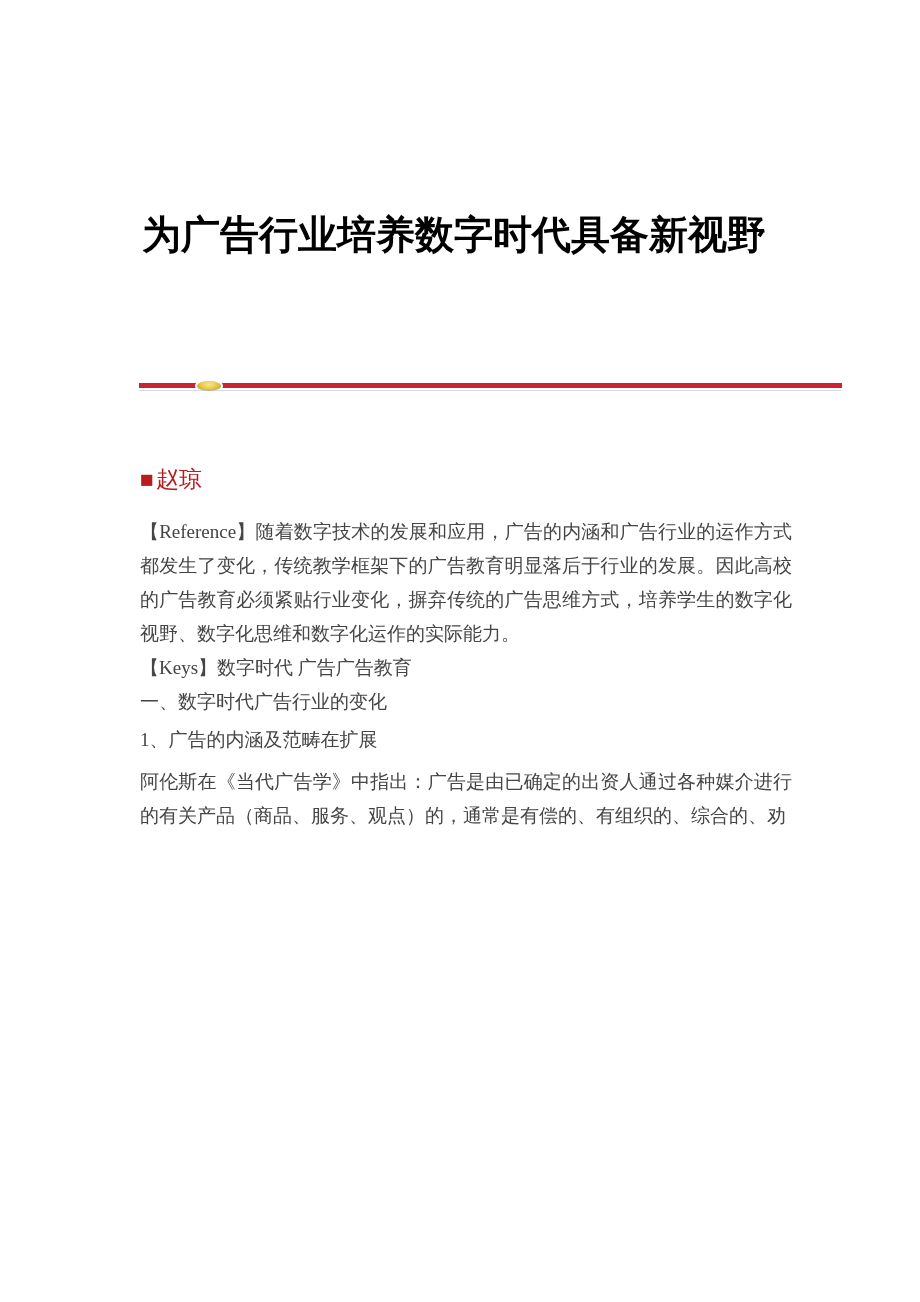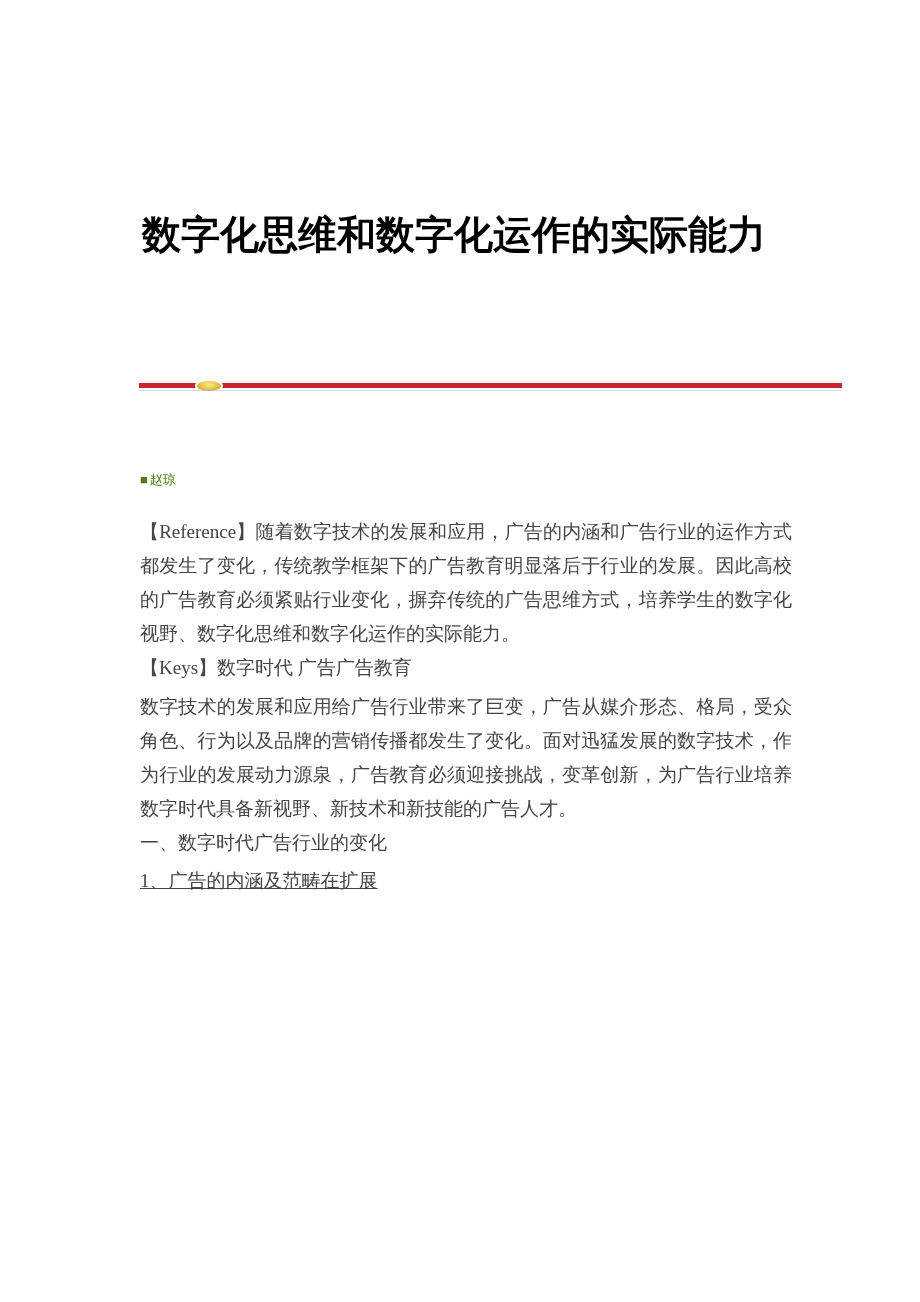--- a/index.html
+++ b/index.html
@@ -49,62 +49,62 @@
     top: -4px;
     width: 24px;
     height: 10px;
     border: 2px solid #ffffff;
     border-radius: 50%;
     background: radial-gradient(ellipse at 50% 35%, #f7e98c 0%, #e9c94e 45%, #caa52f 80%, #b8922a 100%);
     box-sizing: content-box;
   }
   .author-line {
     margin-top: 67px;
-    font-size: 13px;
+    font-size: 23px;
     line-height: 50px;
-    color: #4d7c0f;
+    color: #b91c1c;
   }
   .author-line .marker { letter-spacing: 2px; }
   .para {
     font-size: 19px;
     line-height: 34px;
     color: #454545;
     text-align: justify;
     text-align-last: left;
   }
   .abstract     { margin-top: 10px; }
   .keys         { margin-top: 0; text-align: right; }
   .para-1       { margin-top: 5px; }
   .heading      { margin-top: 0; text-align: right; }
-  .subheading   { margin-top: 4px; text-align: right; text-decoration: underline; }
+  .subheading   { margin-top: 4px; text-align: right; }
   .para-2       { margin-top: 8px; }
 </style>
 </head>
 <body>
 
 <div class="page">
 
-  <h1 class="doc-title">数字化思维和数字化运作的实际能力</h1>
+  <h1 class="doc-title">为广告行业培养数字时代具备新视野</h1>
 
   <div class="divider">
     <span class="divider-ellipse"></span>
   </div>
 
   <div class="author-line">
     <span class="marker">■</span><span>赵琼</span>
   </div>
 
   <p class="para abstract">
     <span>【Reference】</span><span>随着数字技术的发展和应用，广告的内涵和广告行业的运作方式都发生了变化，传统教学框架下的广告教育明显落后于行业的发展。因此高校的广告教育必须紧贴行业变化，摒弃传统的广告思维方式，培养学生的数字化视野、数字化思维和数字化运作的实际能力。</span>
   </p>
 
   <p class="para keys">
     <span>【Keys】</span><span>数字时代 广告广告教育</span>
   </p>
 
-  <p class="para para-1">数字技术的发展和应用给广告行业带来了巨变，广告从媒介形态、格局，受众角色、行为以及品牌的营销传播都发生了变化。面对迅猛发展的数字技术，作为行业的发展动力源泉，广告教育必须迎接挑战，变革创新，为广告行业培养数字时代具备新视野、新技术和新技能的广告人才。</p>
 
   <p class="para heading">一、数字时代广告行业的变化</p>
 
   <p class="para subheading">1、广告的内涵及范畴在扩展</p>
 
+  <p class="para para-2">阿伦斯在《当代广告学》中指出：广告是由已确定的出资人通过各种媒介进行的有关产品（商品、服务、观点）的，通常是有偿的、有组织的、综合的、劝</p>
 
 </div>
 
 </body></html>

